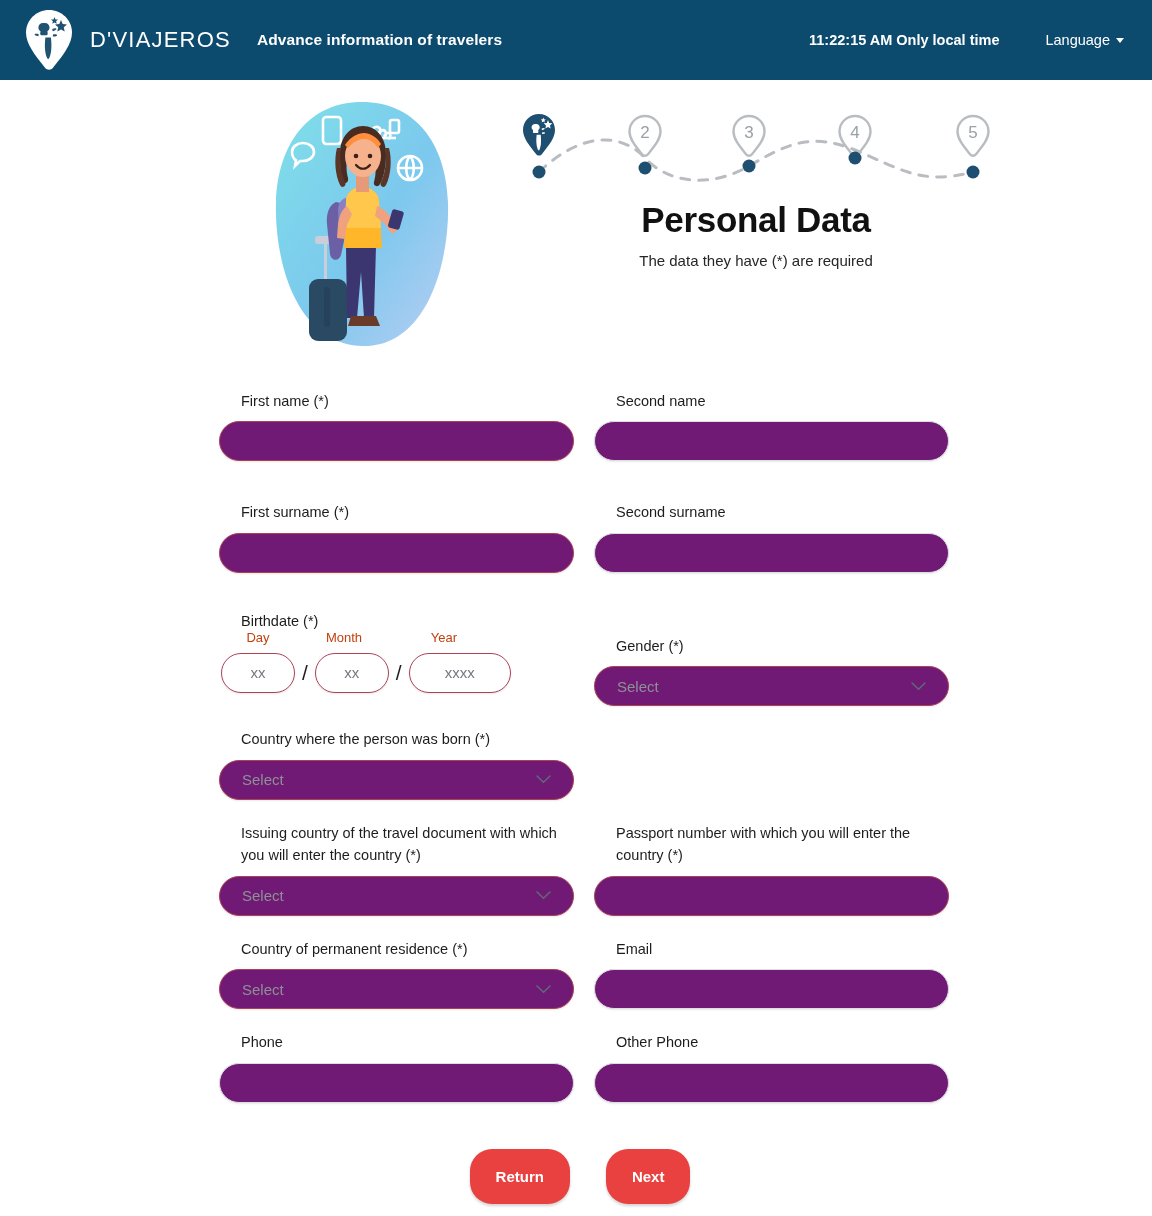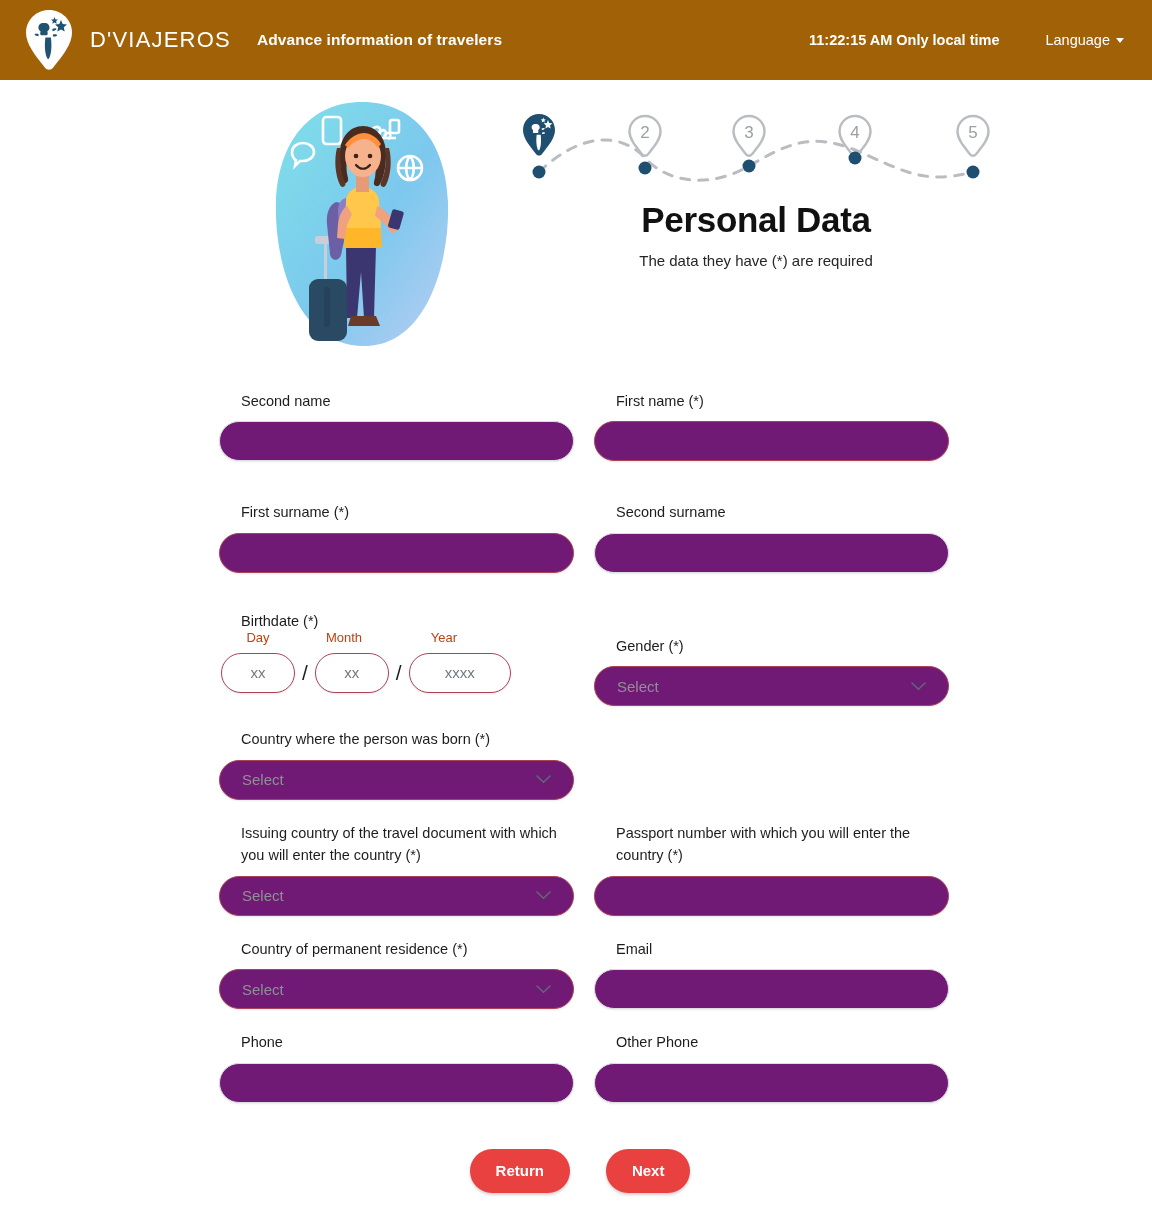--- a/index.html
+++ b/index.html
@@ -7,21 +7,21 @@
     width: 1152px; height: 1216px;
     background: #ffffff;
     font-family: "Liberation Sans", sans-serif;
     color: #1c1c1c;
     overflow: hidden;
   }
 
   
   .topbar {
     height: 80px;
-    background: #a16207;
+    background: #0c4a6e;
     display: flex;
     align-items: center;
     padding: 0 22px 0 22px;
     position: relative;
   }
   .brand { display: flex; align-items: center; gap: 14px; }
   .brand-logo { width: 54px; height: 62px; display: block; }
   .brand-name {
     font-size: 22px; font-weight: 400; letter-spacing: 1.2px;
     color: #ffffff;
@@ -141,21 +141,21 @@
   
   .actions {
     display: flex; justify-content: center; gap: 36px;
     margin-top: 46px;
   }
   .btn {
     background: #e8413f; color: #ffffff;
     border: none; border-radius: 22px;
     font-family: "Liberation Sans", sans-serif;
     font-size: 15px; font-weight: 700;
-    padding: 12px 26px; height: 44px;
+    padding: 12px 26px; height: 55px;
     cursor: pointer;
     box-shadow: 0 2px 3px rgba(0,0,0,.18);
     min-width: 78px;
   }
 </style>
 </head>
 <body>
 
 <div class="topbar">
   <div class="brand">
@@ -284,28 +284,28 @@
 
       <div class="title">Personal Data</div>
       <div class="subtitle">The data they have (*) are required</div>
     </div>
   </div>
 
   <div class="form">
 
     <div class="row">
       <div class="col">
+        <div class="label">First name (*)</div>
+        <div class="field req">
+          <span></span>
+        </div>
+      </div>
+      <div class="col">
         <div class="label">Second name</div>
         <div class="field opt">
-          <span></span>
-        </div>
-      </div>
-      <div class="col">
-        <div class="label">First name (*)</div>
-        <div class="field req">
           <span></span>
         </div>
       </div>
     </div>
 
     <div class="gap-lg"></div>
 
     <div class="row">
       <div class="col">
         <div class="label">First surname (*)</div>

